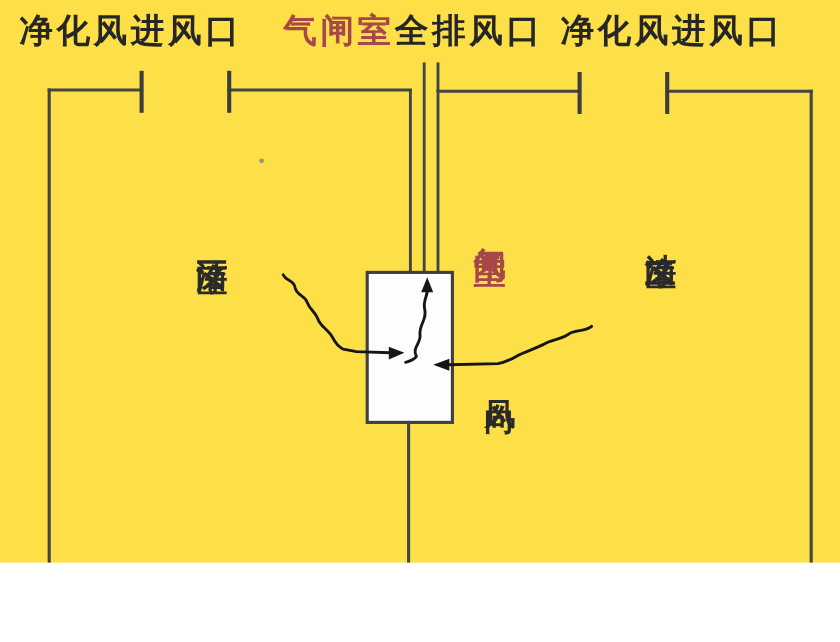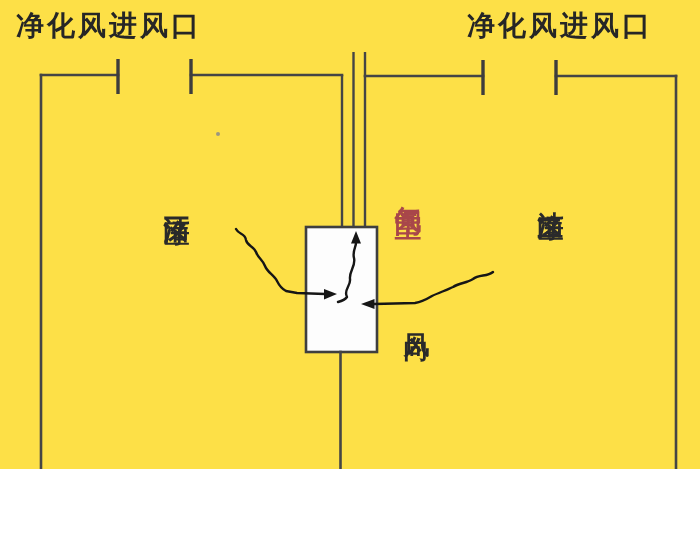--- a/index.html
+++ b/index.html
@@ -143,20 +143,23 @@
       <polygon class="arrowhead" points="361,304 374.5,299 374.5,309"></polygon>
     </g>
 
     <circle cx="218" cy="134" r="2" fill="#8a8a8a" opacity="0.85"></circle>
   </svg>
 
   <div class="h-label" style="left:16px;">
     <span>净化风进风口</span>
   </div>
 
+  <div class="h-label" style="left:236px;">
+    <span class="red-part">气闸室</span><span>全排风口</span>
+  </div>
 
   <div class="h-label" style="left:467px;">
     <span>净化风进风口</span>
   </div>
 
   <div class="v-label v-zone" style="left:160px; top:196px;">
     <span>洁净区一</span>
   </div>
 
   <div class="v-label v-zone" style="left:534px; top:191px;">

